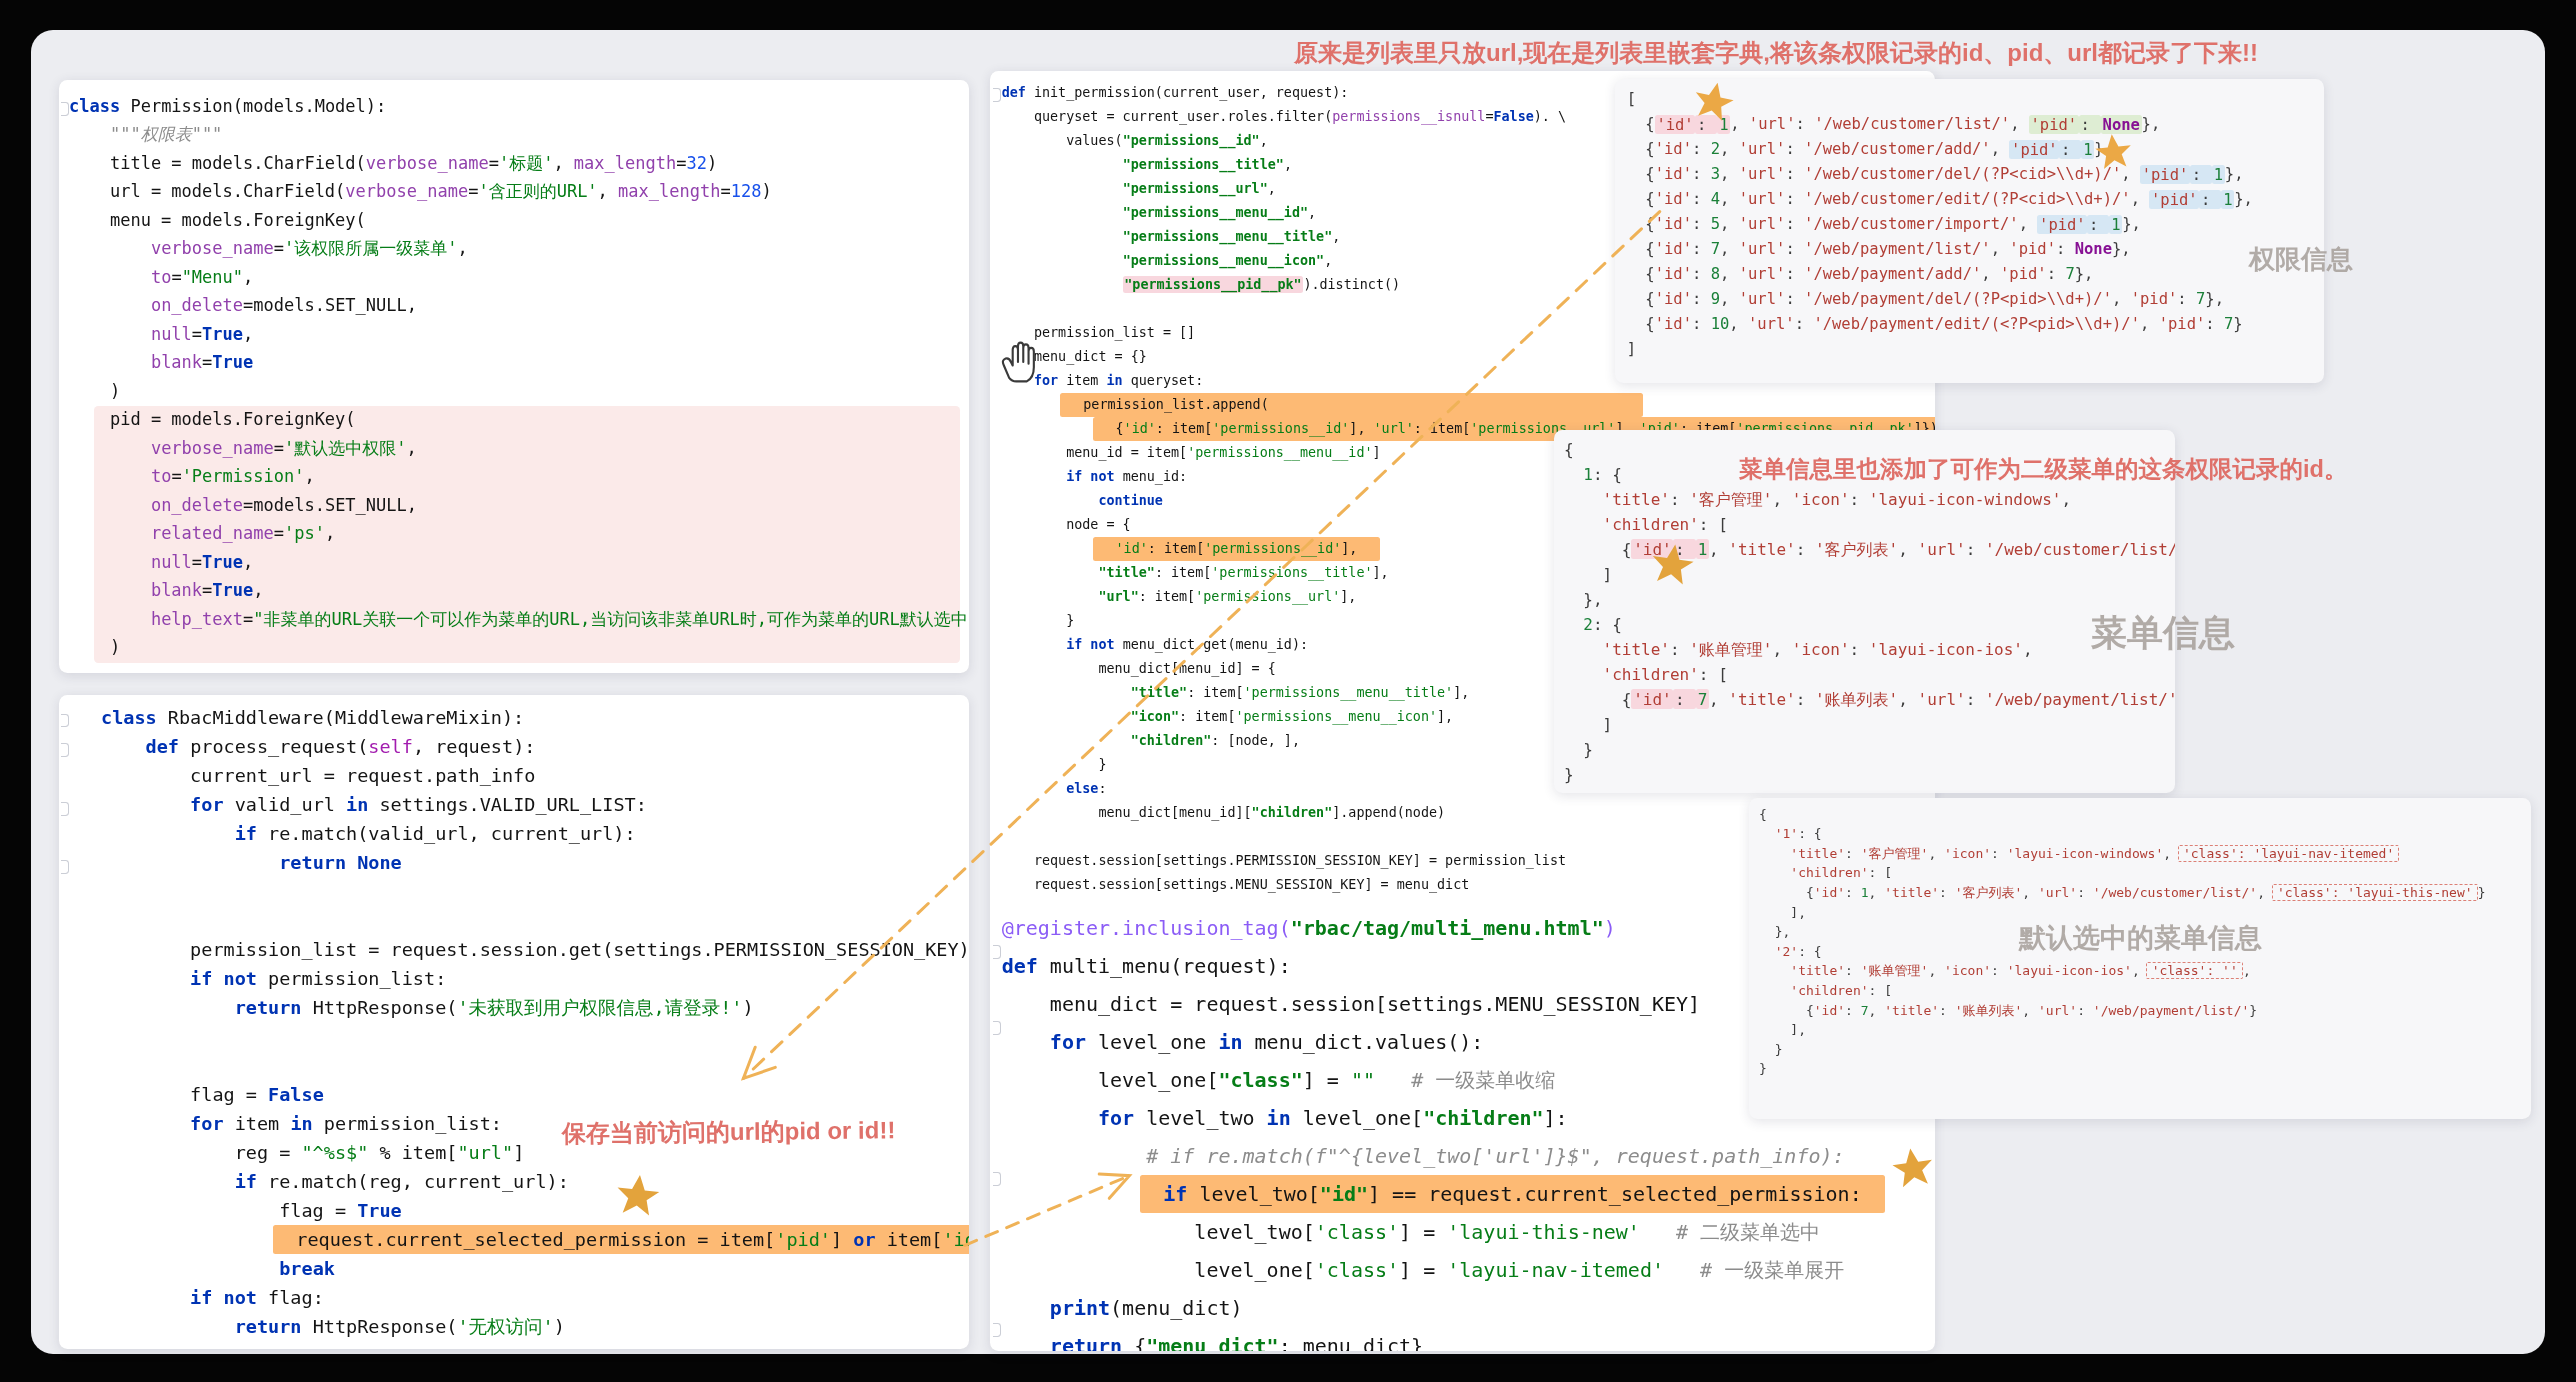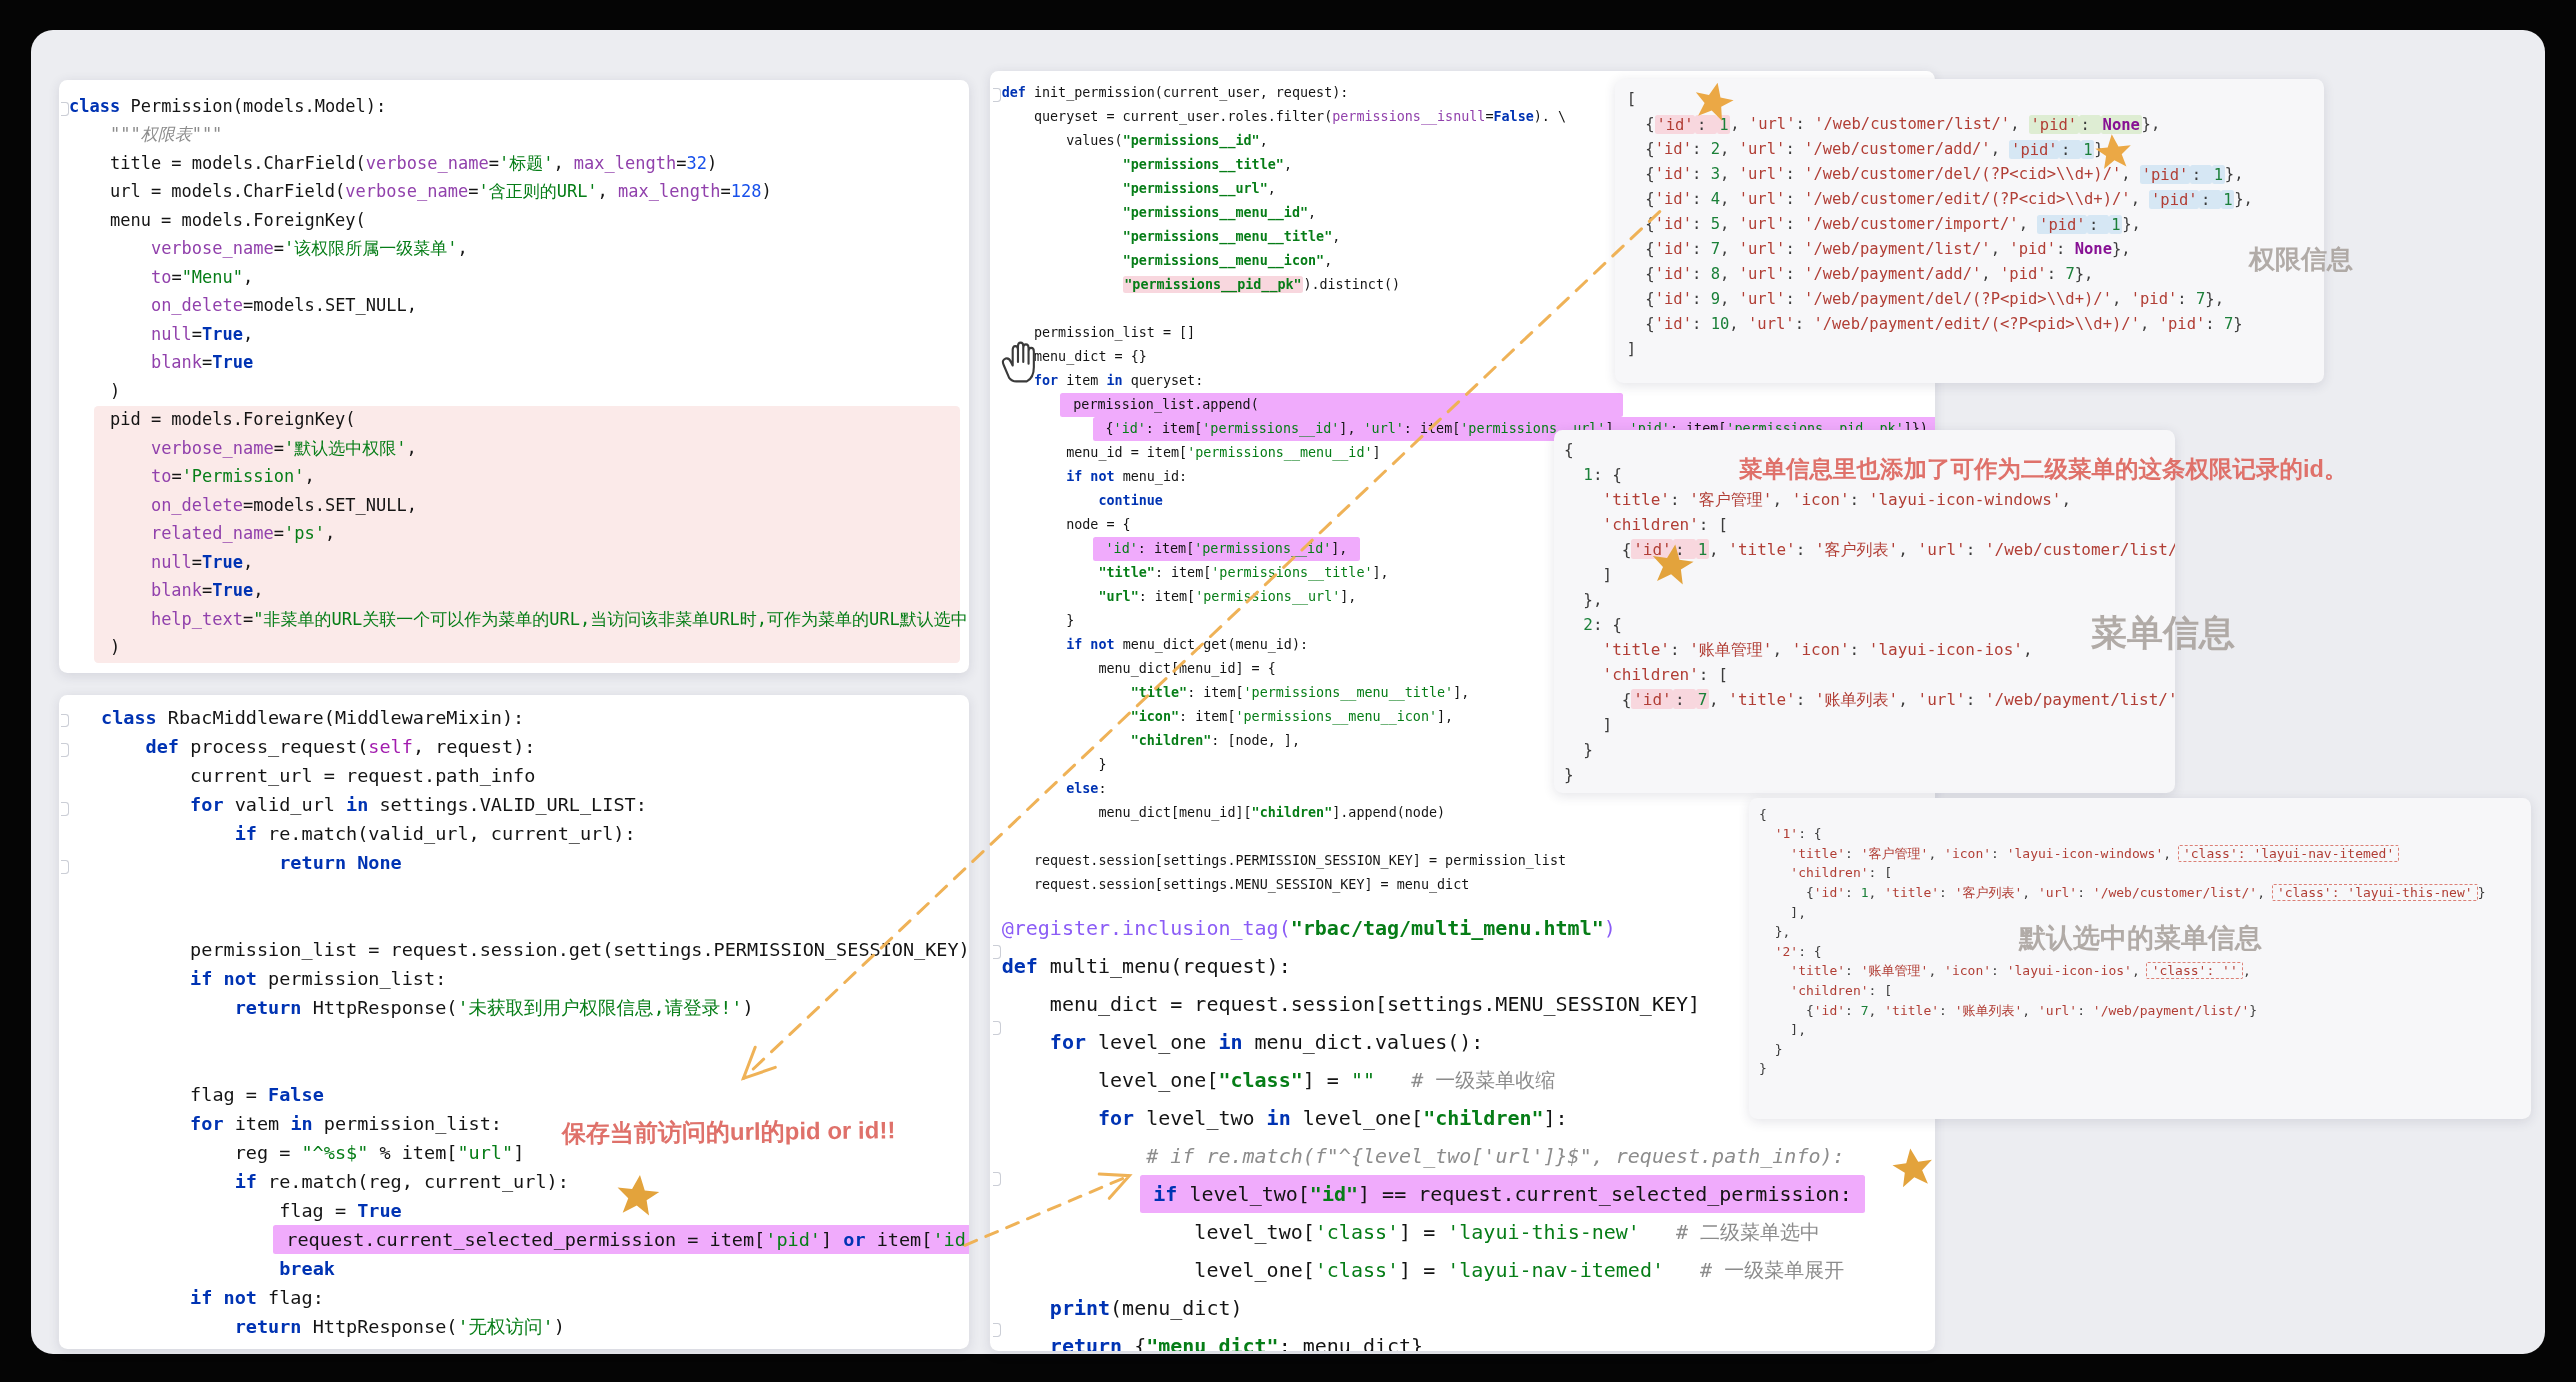--- a/index.html
+++ b/index.html
@@ -26,21 +26,21 @@
   .cl{min-height:1em;}
   
   .k{color:#0033B3;font-weight:700;} .s{color:#067D17;} .sb{color:#067D17;font-weight:700;}
   .n{color:#1750EB;} .p{color:#9141AC;} .c{color:#8C8C8C;} .i{color:#8C8C8C;font-style:italic;}
   .d{color:#8b5cf6;} .t{color:#141414;} .f{color:#a21caf;}
   .r{color:#B13E35;} .g{color:#1B8039;} .v{color:#871094;font-weight:700;} .b{color:#3C3C3C;}
   
   .hp{background:#F8D7DE;border-radius:2.5px;padding:0.8px 1.7px;}
   .hg{background:#DEEDD3;border-radius:2.5px;padding:0.8px 1.7px;}
   .hb{background:#D6E7F4;border-radius:2.5px;padding:0.8px 1.7px;}
-  .lh{display:inline-block;background:#f0abfc;border-radius:2.5px;padding:0 13px;margin:0 -5.9px;}
+  .lh{display:inline-block;background:#fdba74;border-radius:2.5px;padding:0 23px;margin:0 -5.9px;}
   .box{border:1.7px dashed #DC8076;border-radius:1.7px;padding:0 4.2px;margin-left:6.7px;}
   .block-hl{position:absolute;left:35px;top:326px;width:866px;height:257px;background:#FBEAE9;border-radius:4.2px;z-index:0;}
   .fold{position:absolute;width:7.6px;height:11.7px;border:1.7px solid #CBCED6;border-left:none;border-radius:0 3.4px 3.4px 0;z-index:2;}
   
   .note{position:absolute;color:#DF716A;font-family:"Liberation Sans","DejaVu Sans",sans-serif;font-weight:700;z-index:6;white-space:nowrap;}
   #note-top{left:1294px;top:37px;font-size:24px;}
   #note-menu{left:1739px;top:453px;font-size:23.5px;}
   #note-save{left:562px;top:1116px;font-size:24px;transform:rotate(-.6deg);}
   
   .wlabel{position:absolute;color:#A8A19C;opacity:.88;font-family:"Liberation Sans","DejaVu Sans",sans-serif;font-weight:700;z-index:6;white-space:nowrap;}
@@ -82,20 +82,21 @@
   <div id="pa" class="panel json">
       <div class="code "><div class="cl"><span class="b">[</span></div><div class="cl"><span class="b">  {</span><span class="r hp">'id'</span><span class="b hp">: </span><span class="g hp">1</span><span class="b">, </span><span class="r">'url'</span><span class="b">: </span><span class="r">'/web/customer/list/'</span><span class="b">, </span><span class="r hg">'pid'</span><span class="b hg">: </span><span class="v hg">None</span><span class="b">},</span></div><div class="cl"><span class="b">  {</span><span class="r">'id'</span><span class="b">: </span><span class="g">2</span><span class="b">, </span><span class="r">'url'</span><span class="b">: </span><span class="r">'/web/customer/add/'</span><span class="b">, </span><span class="r hb">'pid'</span><span class="b hb">: </span><span class="g hb">1</span><span class="b">},</span></div><div class="cl"><span class="b">  {</span><span class="r">'id'</span><span class="b">: </span><span class="g">3</span><span class="b">, </span><span class="r">'url'</span><span class="b">: </span><span class="r">'/web/customer/del/(?P&lt;cid&gt;\\d+)/'</span><span class="b">, </span><span class="r hb">'pid'</span><span class="b hb">: </span><span class="g hb">1</span><span class="b">},</span></div><div class="cl"><span class="b">  {</span><span class="r">'id'</span><span class="b">: </span><span class="g">4</span><span class="b">, </span><span class="r">'url'</span><span class="b">: </span><span class="r">'/web/customer/edit/(?P&lt;cid&gt;\\d+)/'</span><span class="b">, </span><span class="r hb">'pid'</span><span class="b hb">: </span><span class="g hb">1</span><span class="b">},</span></div><div class="cl"><span class="b">  {</span><span class="r">'id'</span><span class="b">: </span><span class="g">5</span><span class="b">, </span><span class="r">'url'</span><span class="b">: </span><span class="r">'/web/customer/import/'</span><span class="b">, </span><span class="r hb">'pid'</span><span class="b hb">: </span><span class="g hb">1</span><span class="b">},</span></div><div class="cl"><span class="b">  {</span><span class="r">'id'</span><span class="b">: </span><span class="g">7</span><span class="b">, </span><span class="r">'url'</span><span class="b">: </span><span class="r">'/web/payment/list/'</span><span class="b">, </span><span class="r">'pid'</span><span class="b">: </span><span class="v">None</span><span class="b">},</span></div><div class="cl"><span class="b">  {</span><span class="r">'id'</span><span class="b">: </span><span class="g">8</span><span class="b">, </span><span class="r">'url'</span><span class="b">: </span><span class="r">'/web/payment/add/'</span><span class="b">, </span><span class="r">'pid'</span><span class="b">: </span><span class="g">7</span><span class="b">},</span></div><div class="cl"><span class="b">  {</span><span class="r">'id'</span><span class="b">: </span><span class="g">9</span><span class="b">, </span><span class="r">'url'</span><span class="b">: </span><span class="r">'/web/payment/del/(?P&lt;pid&gt;\\d+)/'</span><span class="b">, </span><span class="r">'pid'</span><span class="b">: </span><span class="g">7</span><span class="b">},</span></div><div class="cl"><span class="b">  {</span><span class="r">'id'</span><span class="b">: </span><span class="g">10</span><span class="b">, </span><span class="r">'url'</span><span class="b">: </span><span class="r">'/web/payment/edit/(&lt;?P&lt;pid&gt;\\d+)/'</span><span class="b">, </span><span class="r">'pid'</span><span class="b">: </span><span class="g">7</span><span class="b">}</span></div><div class="cl"><span class="b">]</span></div></div>
     </div>
   <div id="pb" class="panel json">
       <div class="code "><div class="cl"><span class="b">{</span></div><div class="cl"><span class="b">  </span><span class="g">1</span><span class="b">: {</span></div><div class="cl"><span class="b">    </span><span class="r">'title'</span><span class="b">: </span><span class="r">'客户管理'</span><span class="b">, </span><span class="r">'icon'</span><span class="b">: </span><span class="r">'layui-icon-windows'</span><span class="b">,</span></div><div class="cl"><span class="b">    </span><span class="r">'children'</span><span class="b">: [</span></div><div class="cl"><span class="b">      {</span><span class="r hp">'id'</span><span class="b hp">: </span><span class="g hp">1</span><span class="b">, </span><span class="r">'title'</span><span class="b">: </span><span class="r">'客户列表'</span><span class="b">, </span><span class="r">'url'</span><span class="b">: </span><span class="r">'/web/customer/list/'</span></div><div class="cl"><span class="b">    ]</span></div><div class="cl"><span class="b">  },</span></div><div class="cl"><span class="b">  </span><span class="g">2</span><span class="b">: {</span></div><div class="cl"><span class="b">    </span><span class="r">'title'</span><span class="b">: </span><span class="r">'账单管理'</span><span class="b">, </span><span class="r">'icon'</span><span class="b">: </span><span class="r">'layui-icon-ios'</span><span class="b">,</span></div><div class="cl"><span class="b">    </span><span class="r">'children'</span><span class="b">: [</span></div><div class="cl"><span class="b">      {</span><span class="r hp">'id'</span><span class="b hp">: </span><span class="g hp">7</span><span class="b">, </span><span class="r">'title'</span><span class="b">: </span><span class="r">'账单列表'</span><span class="b">, </span><span class="r">'url'</span><span class="b">: </span><span class="r">'/web/payment/list/'</span></div><div class="cl"><span class="b">    ]</span></div><div class="cl"><span class="b">  }</span></div><div class="cl"><span class="b">}</span></div></div>
     </div>
   <div id="pc" class="panel json">
       <div class="code "><div class="cl"><span class="b">{</span></div><div class="cl"><span class="b">  </span><span class="r">'1'</span><span class="b">: {</span></div><div class="cl"><span class="b">    </span><span class="r">'title'</span><span class="b">: </span><span class="r">'客户管理'</span><span class="b">, </span><span class="r">'icon'</span><span class="b">: </span><span class="r">'layui-icon-windows'</span><span class="b">,</span><span class="r box">'class': 'layui-nav-itemed'</span></div><div class="cl"><span class="b">    </span><span class="r">'children'</span><span class="b">: [</span></div><div class="cl"><span class="b">      {</span><span class="r">'id'</span><span class="b">: </span><span class="g">1</span><span class="b">, </span><span class="r">'title'</span><span class="b">: </span><span class="r">'客户列表'</span><span class="b">, </span><span class="r">'url'</span><span class="b">: </span><span class="r">'/web/customer/list/'</span><span class="b">,</span><span class="r box">'class': 'layui-this-new'</span><span class="b">}</span></div><div class="cl"><span class="b">    ],</span></div><div class="cl"><span class="b">  },</span></div><div class="cl"><span class="b">  </span><span class="r">'2'</span><span class="b">: {</span></div><div class="cl"><span class="b">    </span><span class="r">'title'</span><span class="b">: </span><span class="r">'账单管理'</span><span class="b">, </span><span class="r">'icon'</span><span class="b">: </span><span class="r">'layui-icon-ios'</span><span class="b">,</span><span class="r box">'class': ''</span><span class="b">,</span></div><div class="cl"><span class="b">    </span><span class="r">'children'</span><span class="b">: [</span></div><div class="cl"><span class="b">      {</span><span class="r">'id'</span><span class="b">: </span><span class="g">7</span><span class="b">, </span><span class="r">'title'</span><span class="b">: </span><span class="r">'账单列表'</span><span class="b">, </span><span class="r">'url'</span><span class="b">: </span><span class="r">'/web/payment/list/'</span><span class="b">}</span></div><div class="cl"><span class="b">    ],</span></div><div class="cl"><span class="b">  }</span></div><div class="cl"><span class="b">}</span></div></div>
     </div>
 
+  <div id="note-top" class="note">原来是列表里只放url,现在是列表里嵌套字典,将该条权限记录的id、pid、url都记录了下来!!</div>
   <div id="note-menu" class="note">菜单信息里也添加了可作为二级菜单的这条权限记录的id。</div>
   <div id="note-save" class="note">保存当前访问的url的pid or id!!</div>
 
   <div id="lbl-perm" class="wlabel">权限信息</div>
   <div id="lbl-menu" class="wlabel">菜单信息</div>
   <div id="lbl-def" class="wlabel">默认选中的菜单信息</div>
 
   <svg id="overlay" viewBox="0 0 3070 1648">
     <defs>
       <path id="star" d="M0,-26 L7.6,-8.2 L25,-8.2 L11,3.2 L15.8,21 L0,10.6 L-15.8,21 L-11,3.2 L-25,-8.2 L-7.6,-8.2 Z"></path>

